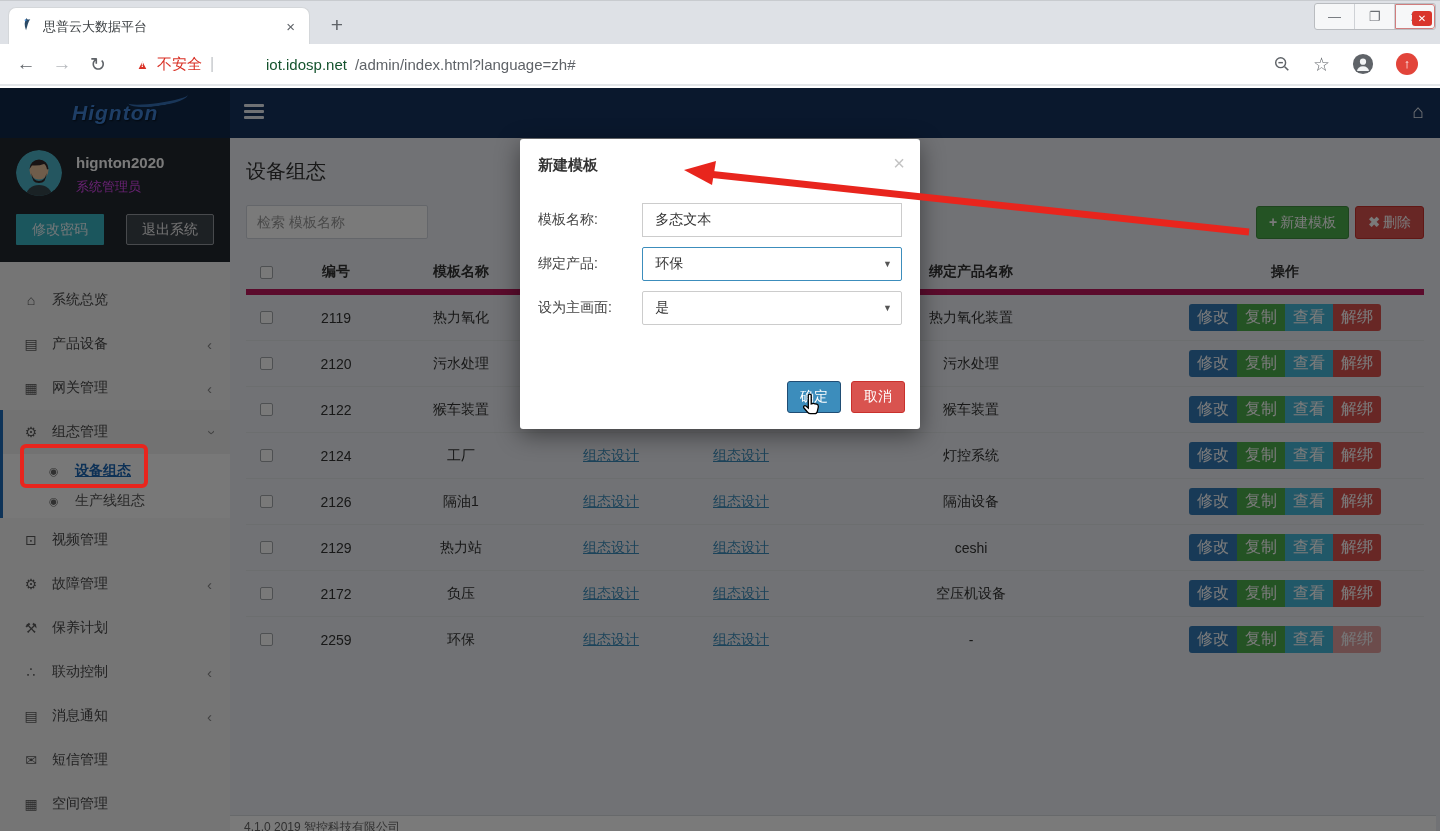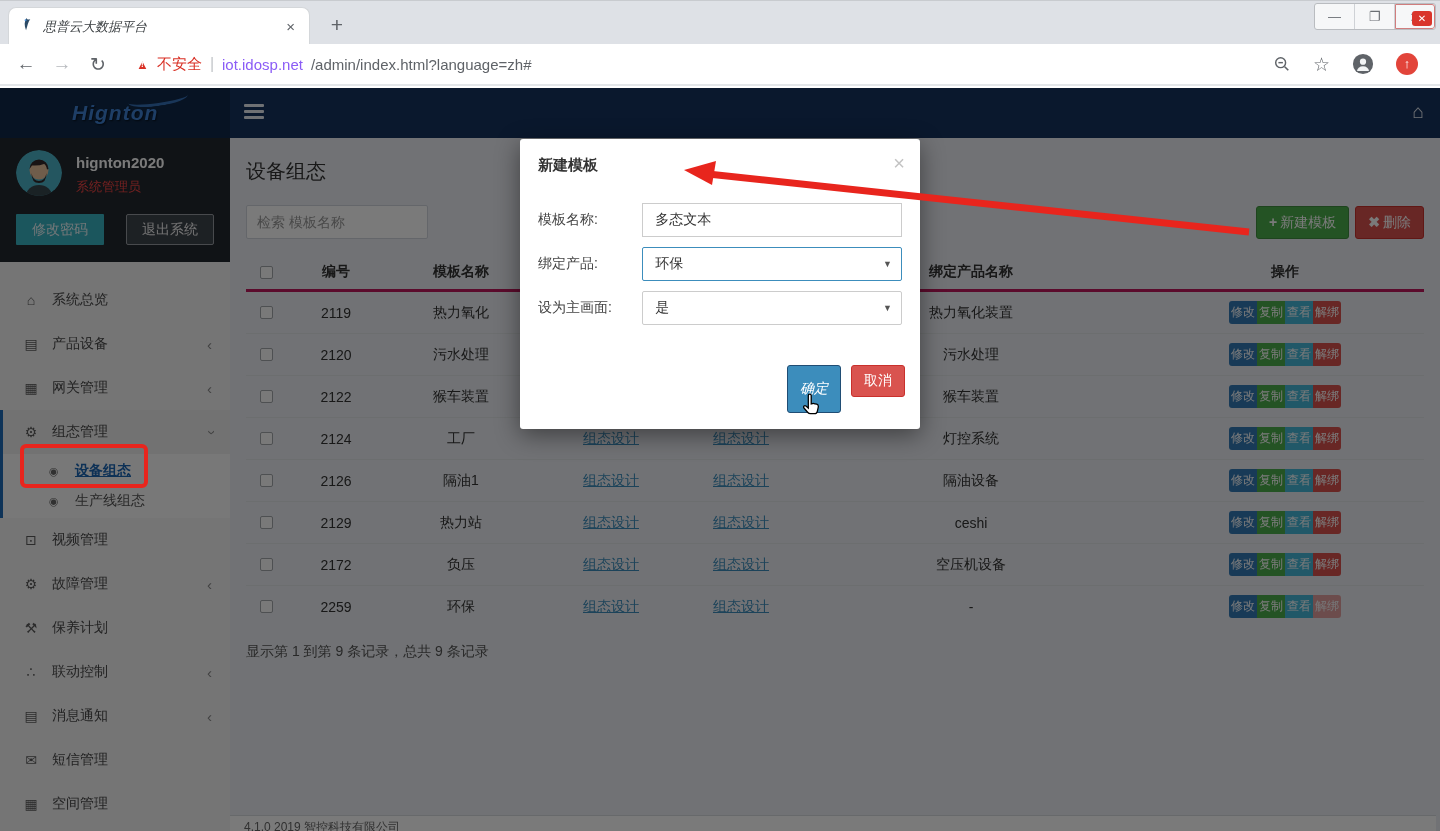--- a/index.html
+++ b/index.html
@@ -6,41 +6,41 @@
   html,body { width:1440px; height:831px; overflow:hidden; }
   body { font-family:"Liberation Sans","DejaVu Sans",sans-serif; background:#fff; }
   .screen { position:relative; width:1440px; height:831px; }
 
   
   .browser { position:absolute; top:0; left:0; width:1440px; height:88px; background:#fff; }
   .tabstrip { position:relative; height:44px; background:#dee1e6; border-top:1px solid #c8cbcf; }
   .tab { position:absolute; left:8px; top:6px; width:302px; height:38px; background:#fff;
          border-radius:8px 8px 0 0; display:flex; align-items:center; padding:0 10px; gap:9px;
          border:1px solid #d4d7da; border-bottom:none; }
-  .tab-title { font-size:13px; color:#3c4043; flex:1; white-space:nowrap; overflow:hidden;font-style:italic; }
+  .tab-title { font-size:13px; color:#3c4043; flex:1; white-space:nowrap; overflow:hidden; }
   .tab-close { color:#5f6368; font-size:15px; cursor:pointer; padding:0 4px; }
   .newtab { position:absolute; left:322px; top:10px; width:30px; height:30px; color:#5f6368;
             font-size:21px; text-align:center; line-height:28px; }
   .win-controls { position:absolute; right:4px; top:2px; display:flex; background:#f6f7f8;
                   border:1px solid #b9bcc0; border-radius:3px; height:27px; }
   .win-btn { width:40px; text-align:center; line-height:25px; color:#6a6e73; font-size:13px;
              border-right:1px solid #cfd2d6; position:relative; }
   .win-btn:last-child { border-right:none; border:1px solid #d07d7d; border-radius:0 3px 3px 0; }
   .win-close-badge { position:absolute; right:2px; bottom:2px; width:20px; height:15px; background:#d9352b;
                      border-radius:3px; color:#fff; font-size:10px; line-height:15px; font-weight:bold; }
   .toolbar { position:relative; height:42px; background:#fff; border-bottom:2px solid #e3e6e9;
              display:flex; align-items:center; padding:0 10px; gap:4px; }
   .nav-btn { color:#5f6368; font-size:19px; width:32px; text-align:center; }
   .nav-btn.dim { color:#b6b9bd; }
   .url-zone { display:flex; align-items:center; gap:8px; margin-left:18px; flex:1; }
   .warn-tri { position:relative; color:#d93025; font-size:13px; }
   .warn-tri i { position:absolute; left:5px; top:3px; font-style:normal; color:#fff; font-size:8px; font-weight:bold; }
   .warn-text { color:#d93025; font-size:15px; }
   .url-sep { color:#c3c6ca; font-size:16px; }
-  .url-host { color:#8b5cf6; font-size:15px; }
+  .url-host { color:#14532d; font-size:15px;margin-left:44px; }
   .url-path { color:#5f6368; font-size:15px; }
   .tool-icons { display:flex; align-items:center; gap:22px; margin-right:12px; }
   .star-ic { color:#5f6368; font-size:19px; }
   .avatar-ic svg, .zoom-ic svg { display:block; }
   .update-ic { width:22px; height:22px; border-radius:50%; background:#e2443a; color:#fff; text-align:center;
                line-height:21px; font-size:13px; font-weight:bold; }
 
   
   .viewport { position:absolute; top:88px; left:0; width:1440px; height:743px; background:#eceff4; }
 
@@ -51,21 +51,21 @@
 
   .sidebar { position:absolute; left:0; top:0; width:230px; height:743px; background:#f4f4f5; }
   .logo-box { height:50px; background:#102949; position:relative; overflow:hidden; }
   .logo-text { position:absolute; left:72px; top:13px; font-size:21px; font-weight:bold; font-style:italic;
                color:#3f83d6; letter-spacing:1px; text-shadow:1px 1px 2px rgba(0,0,0,.6); }
   .logo-swoosh { position:absolute; left:128px; top:4px; width:60px; height:14px;
                  border-bottom:3px solid #3f83d6; border-radius:50%; transform:rotate(-8deg); opacity:.8; }
   .user-panel { height:124px; background:#23292e; padding:10px 16px; position:relative; }
   .u-avatar { position:absolute; left:16px; top:12px; width:46px; height:46px; border-radius:50%; overflow:hidden; }
   .u-name { position:absolute; left:76px; top:16px; color:#fff; font-size:15px; font-weight:bold; }
-  .u-role { position:absolute; left:76px; top:40px; color:#ef4444; font-size:13px; }
+  .u-role { position:absolute; left:76px; top:40px; color:#d946ef; font-size:13px; }
   .u-btns { position:absolute; left:16px; top:76px; display:flex; gap:22px; }
   .btn-teal { width:88px; height:31px; background:#3ab3c3; color:#eaf7f9; border:none; font-size:14px; border-radius:1px; }
   .btn-darkgray { width:88px; height:31px; background:#3e454c; color:#f0f0f0; border:1px solid #979ca1; font-size:14px; border-radius:2px; }
 
   .menu { padding-top:16px; }
   .menu-item { position:relative; height:44px; display:flex; align-items:center; padding-left:20px; color:#4a4a4a; font-size:14px; cursor:pointer; }
   .menu-item .m-icon { width:22px; margin-right:10px; color:#5a5a5a; font-size:14px; text-align:center; }
   .menu-item .chev { position:absolute; right:18px; color:#8a8a8a; font-size:15px; }
   .chev.down { transform:rotate(-90deg); display:inline-block; }
   .menu-group-active { border-left:3px solid #1f6bb8; background:#efefef; }
@@ -83,30 +83,30 @@
                   font-size:14px; color:#333; border-radius:2px; }
   .search-input::placeholder { color:#999; }
   .top-btns { margin-left:auto; display:flex; gap:6px; }
   .btn-green { background:#4cae4c; border:1px solid #3f8f3f; color:#fff; font-size:14px; height:33px;
                padding:0 12px; border-radius:3px; }
   .btn-red { background:#d9534f; border:1px solid #c9302c; color:#fff; font-size:14px; height:33px;
              padding:0 12px; border-radius:3px; }
   .btn-green b, .btn-red b { margin-right:3px; font-weight:bold; }
 
   table.grid { width:100%; border-collapse:collapse; table-layout:fixed; }
-  table.grid th { font-size:14px; color:#333; font-weight:bold; padding:8px 4px; border-bottom:3px solid #be185d; text-align:center; }
+  table.grid th { font-size:14px; color:#333; font-weight:bold; padding:8px 4px; border-bottom:6px solid #be185d; text-align:center; }
   table.grid td { font-size:14px; color:#333; padding:9px 4px; height:39px; text-align:center; border-top:1px solid #e2e5e9; }
   table.grid tr:first-child td { border-top:none; }
   .col-chk { width:40px; } .col-id { width:100px; } .col-name { width:150px; }
   .col-l1 { width:150px; } .col-l2 { width:110px; } .col-prod { width:350px; } .col-act { width:auto; }
   .chk { width:13px; height:13px; border:1px solid #a3a7ab; background:#fdfdfd; border-radius:2px; margin:0 auto; }
   td.id-cell { color:#555; }
   a.cfg-link { color:#3c8dbc; text-decoration:underline; cursor:pointer; }
   .agroup { display:inline-flex; }
-  .agroup button { border:none; color:#fff; font-size:12px; padding:3px 2px; cursor:pointer; }
+  .agroup button { border:none; color:#fff; font-size:16px; padding:3px 8px; cursor:pointer; }
   .agroup button:first-child { border-radius:3px 0 0 3px; }
   .agroup button:last-child { border-radius:0 3px 3px 0; }
   .a-edit { background:#337ab7; } .a-copy { background:#4cae4c; } .a-view { background:#46b8da; } .a-unbind { background:#d9534f; }
   .a-unbind.disabled { opacity:.5; }
   td.act-cell { text-align:left; padding-left:10px; }
   .summary { font-size:14px; color:#555; margin-top:16px; }
   .page-footer { position:absolute; left:0; right:4px; bottom:0; height:16px; background:#fff;
                  border-top:1px solid #d8dbe0; font-size:12px; color:#666; padding:3px 14px; overflow:hidden; }
 
   
@@ -118,21 +118,21 @@
   .modal-close { position:absolute; right:15px; top:13px; color:#c3c3c3; font-size:20px; cursor:pointer; }
   .modal-body { padding:18px 18px 0 18px; }
   .field-row { display:flex; align-items:center; margin-bottom:10px; height:34px; }
   .field-label { width:105px; font-size:14px; color:#444; }
   .field-ctrl { position:relative; width:262px; height:34px; }
   .field-ctrl input { width:100%; height:34px; border:1px solid #ccc; border-radius:0; padding:0 12px; font-size:14px; color:#333; }
   .fake-select { width:100%; height:34px; border:1px solid #ccc; border-radius:2px; padding:7px 12px; font-size:14px; color:#333; background:#fff; }
   .fake-select.focused { border:1px solid #3c8dbc; }
   .caret { position:absolute; right:10px; top:12px; font-size:9px; color:#555; }
   .modal-footer { position:absolute; right:15px; bottom:16px; display:flex; gap:10px; }
-  .btn-ok { width:54px; height:48px; background:#3c8dbc; border:1px solid #204d74; color:#fff; font-size:14px; border-radius:3px;font-style:italic; }
+  .btn-ok { width:54px; height:32px; background:#3c8dbc; border:1px solid #204d74; color:#fff; font-size:14px; border-radius:3px; }
   .btn-cancel { width:54px; height:32px; background:#d9534f; border:1px solid #c9302c; color:#fff; font-size:14px; border-radius:3px; }
 
   .anno-svg { position:absolute; inset:0; z-index:70; pointer-events:none; }
   .anno-rect { position:absolute; left:20px; top:356px; width:128px; height:44px; border:4px solid #e8251d;
                border-radius:6px; z-index:70; pointer-events:none; }
   .cursor-hand { position:absolute; left:800px; top:304px; z-index:80; pointer-events:none; }
 </style>
 </head>
 <body>
 
@@ -466,21 +466,20 @@
               <td>-</td>
               <td class="act-cell"><span class="agroup">
                   <button class="a-edit">修改</button>
                   <button class="a-copy">复制</button>
                   <button class="a-view">查看</button>
                   <button class="a-unbind disabled">解绑</button>
                 </span></td>
             </tr>
           </tbody>
       </table>
-      <div class="summary">显示第 1 到第 9 条记录，总共 9 条记录</div>
       <div class="page-footer">4.1.0 2019 智控科技有限公司</div>
     </div>
 
     <div class="overlay"></div>
 
     <div class="modal">
       <div class="modal-header">
         <span class="modal-title">新建模板</span>
         <span class="modal-close">×</span>
       </div>

